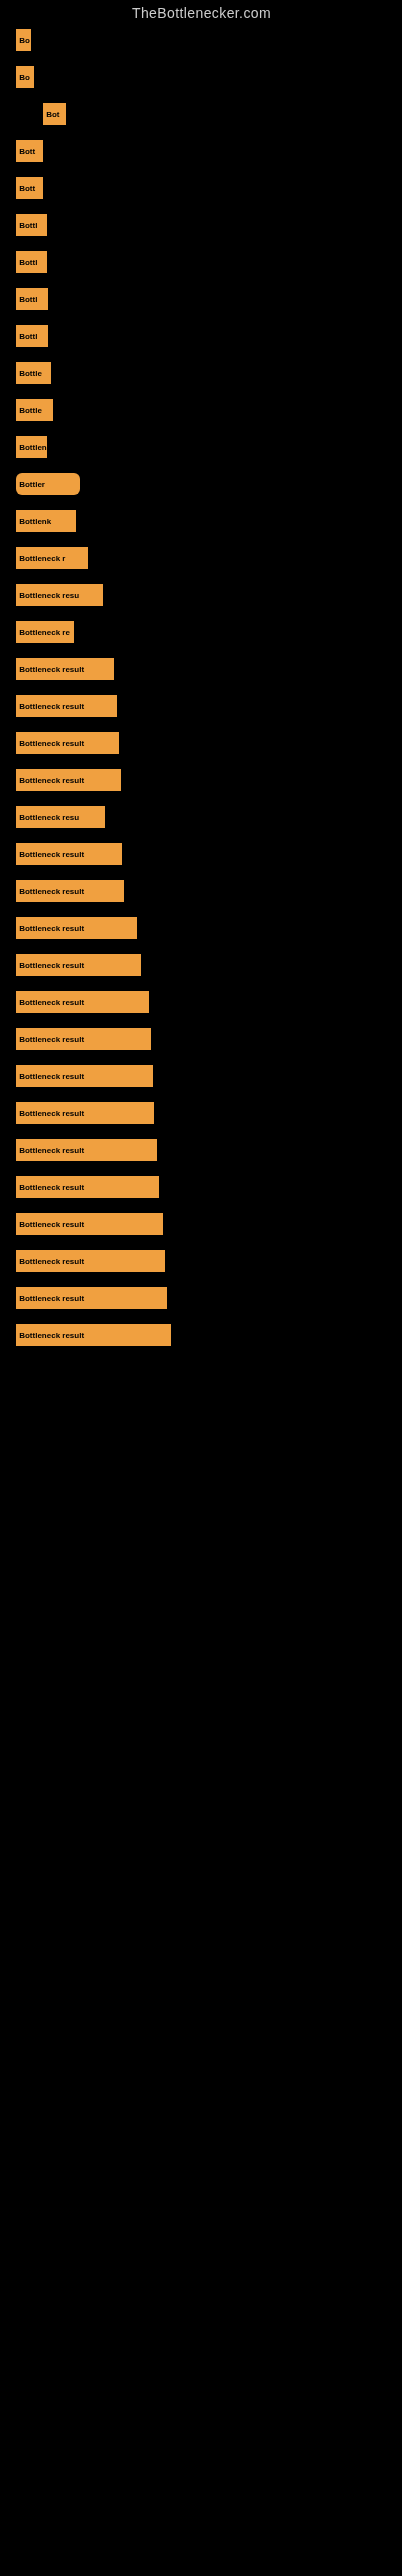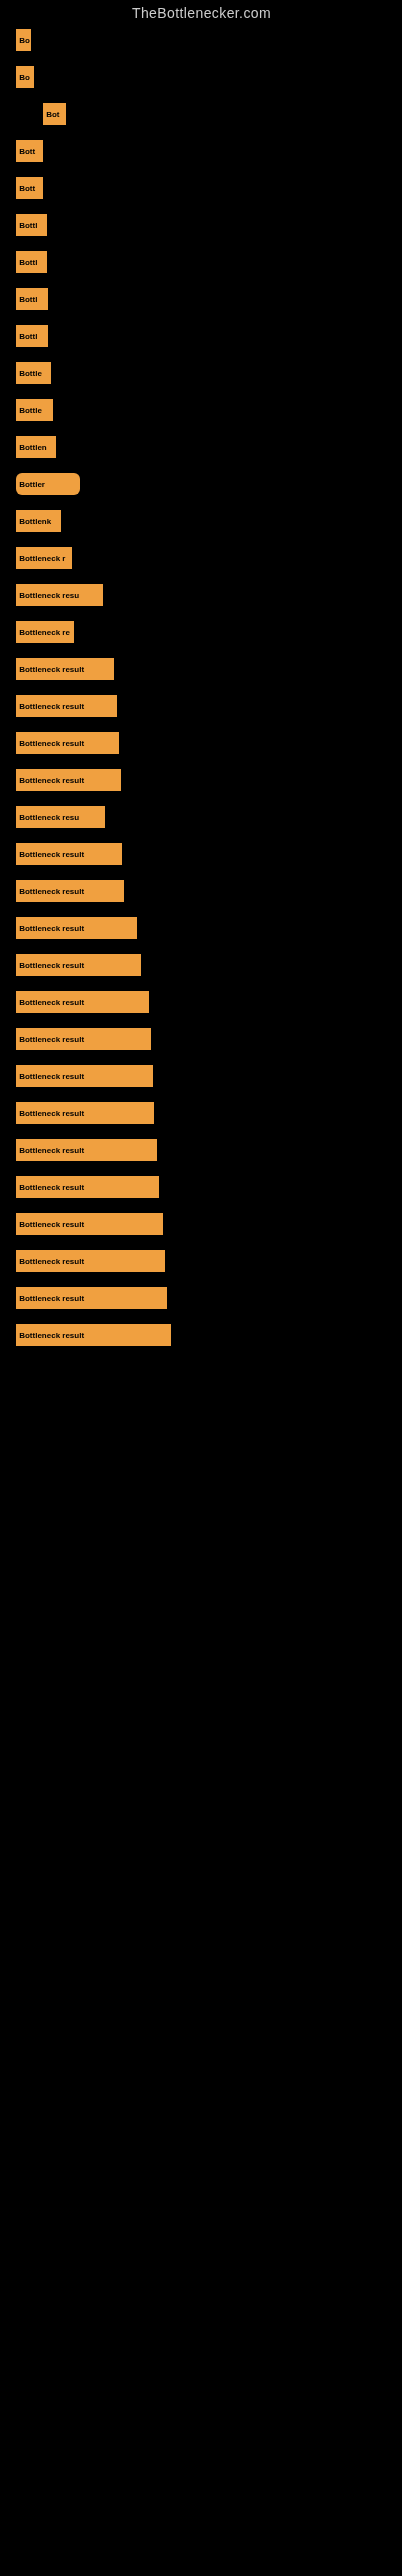--- a/index.html
+++ b/index.html
@@ -108,36 +108,36 @@
       <div class="bar" style="width: 35px;">
         <span class="bar-label">Bottle</span>
       </div>
     </div>
     <div class="bar-row">
       <div class="bar" style="width: 37px;">
         <span class="bar-label">Bottle</span>
       </div>
     </div>
     <div class="bar-row">
-      <div class="bar" style="width: 40px;">
+      <div class="bar" style="width: 31px;">
         <span class="bar-label">Bottlen</span>
       </div>
     </div>
     <div class="bar-row">
       <div class="bar" style="width: 64px; border-radius: 6px;">
         <span class="bar-label">Bottler</span>
       </div>
     </div>
     <div class="bar-row">
-      <div class="bar" style="width: 45px;">
+      <div class="bar" style="width: 60px;">
         <span class="bar-label">Bottlenk</span>
       </div>
     </div>
     <div class="bar-row">
-      <div class="bar" style="width: 56px;">
+      <div class="bar" style="width: 72px;">
         <span class="bar-label">Bottleneck r</span>
       </div>
     </div>
     <div class="bar-row">
       <div class="bar" style="width: 87px;">
         <span class="bar-label">Bottleneck resu</span>
       </div>
     </div>
     <div class="bar-row">
       <div class="bar" style="width: 58px; text-align: right;">

